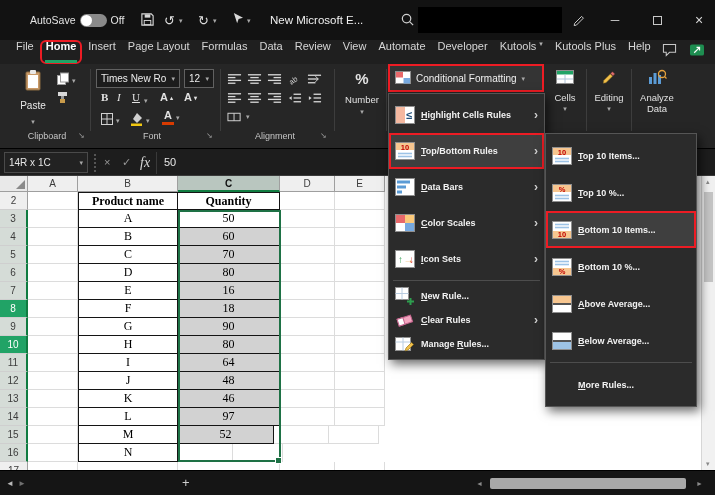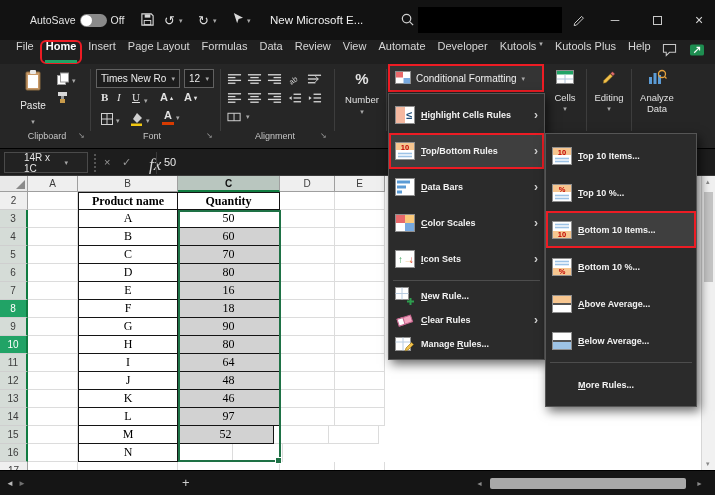--- a/index.html
+++ b/index.html
@@ -41,21 +41,21 @@
   .collapsed{position:absolute;top:2px;text-align:center;font-size:9.5px;color:#e2e2e2;}
   #align-grid{position:absolute;left:226px;top:5px;}
   .ag-row{display:flex;gap:3px;height:19px;align-items:center;}
   .ag-btn{width:17px;display:flex;justify-content:center;}
   #cf-btn{position:absolute;left:390px;top:2px;width:152px;height:24px;display:flex;align-items:center;gap:5px;padding:0 5px;background:#343434;font-size:10px;color:#f0f0f0;outline:2px solid #ed1c24;}
   .acol{display:flex;flex-direction:column;align-items:center;line-height:1;font-size:11px;font-weight:bold;}
   .redbar{width:12px;height:3px;background:#d83b01;margin-top:1px;}
 
   
   #formulabar{position:absolute;left:0;top:148px;width:715px;height:28px;background:#1d1d1d;border-top:1px solid #000;border-bottom:1px solid #3a3a3a;color:#e6e6e6;}
-  #namebox{position:absolute;left:4px;top:3px;width:84px;height:21px;background:#222;border:1px solid #4a4a4a;display:flex;align-items:center;font-size:10px;padding:0 19px;}
+  #namebox{position:absolute;left:4px;top:3px;width:84px;height:21px;background:#222;border:1px solid #4a4a4a;display:flex;align-items:center;font-size:10px;padding:0 4px;}
   #fx-value{position:absolute;left:164px;top:7px;font-size:11px;}
 
   
   #sheet{position:absolute;left:0;top:176px;width:715px;height:294px;background:#fff;overflow:hidden;}
   .sh-row{display:flex;}
   .corner{width:28px;height:16px;background:#e9e9e9;border-right:1px solid #9f9f9f;border-bottom:1px solid #9f9f9f;position:relative;}
   .corner::after{content:"";position:absolute;right:2px;bottom:2px;border-left:9px solid transparent;border-bottom:9px solid #8a8a8a;}
   .ch{height:16px;background:#efefef;border-right:1px solid #9f9f9f;border-bottom:1px solid #9f9f9f;display:flex;align-items:center;justify-content:center;font-size:10px;color:#3c3c3c;}
   .ch.sel{background:#b9c6bf;border-bottom:2px solid #107c41;color:#111;font-weight:bold;}
   .rh{width:28px;height:18px;background:#efefef;border-right:1px solid #9f9f9f;border-bottom:1px solid #cfcfcf;display:flex;align-items:center;justify-content:center;font-size:10px;color:#3c3c3c;}
@@ -431,21 +431,21 @@
   </div>
 
   <div id="formulabar">
     <div id="namebox">
         <span>14R x 1C</span>
         <span class="chev" style="margin-left:auto;">▾</span>
       </div>
     <span style="position:absolute;left:94px;top:5px;height:18px;border-left:2px dotted #555;"></span>
     <span style="position:absolute;left:104px;top:7px;color:#999;font-size:11px;">×</span>
     <span style="position:absolute;left:122px;top:7px;color:#999;font-size:11px;">✓</span>
-    <span style="position:absolute;left:140px;top:6px;font-style:italic;font-size:17px;color:#d8d8d8;font-family:'Liberation Serif',serif;margin-left:9px;">fx</span>
+    <span style="position:absolute;left:140px;top:6px;font-style:italic;font-size:14px;color:#d8d8d8;font-family:'Liberation Serif',serif;">fx</span>
     <span style="position:absolute;left:156px;top:3px;height:22px;border-left:1px solid #3a3a3a;"></span>
     <span id="fx-value">50</span>
   </div>
 
   <div id="sheet">
     <div id="sheet-grid">
         <div class="sh-row">
           <div class="corner"></div>
           <div class="ch" style="width: 50px;">A</div>
           <div class="ch" style="width: 100px;">B</div>

